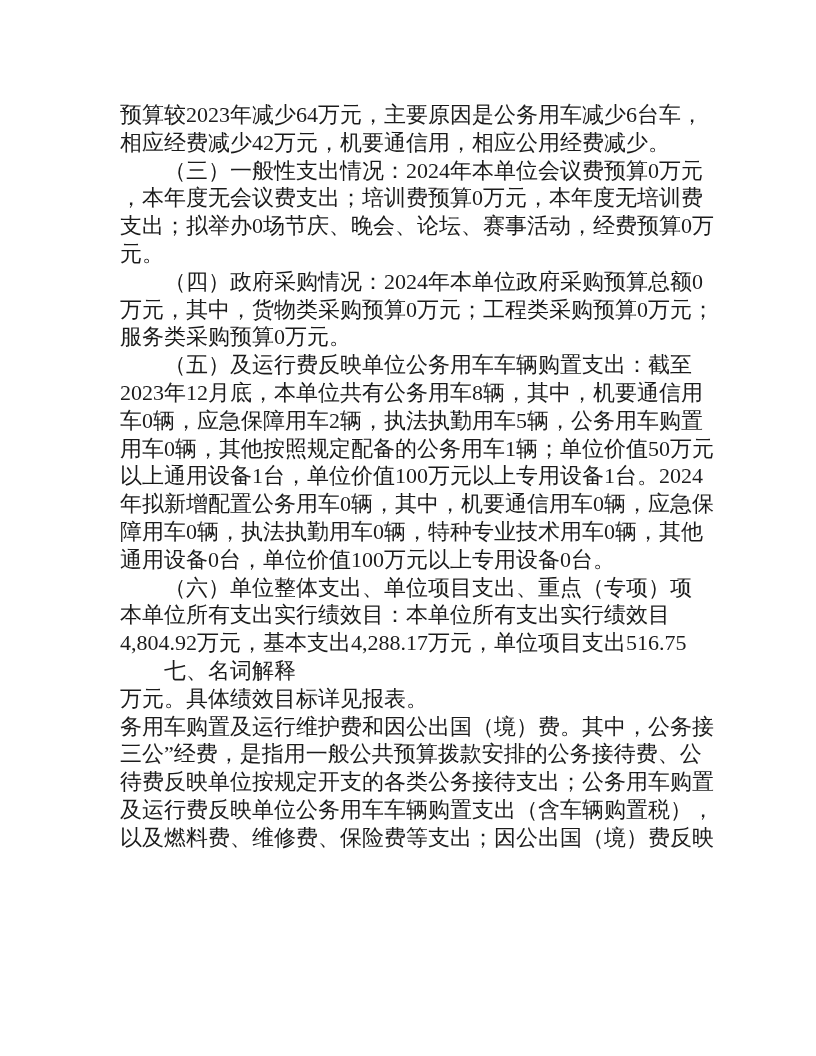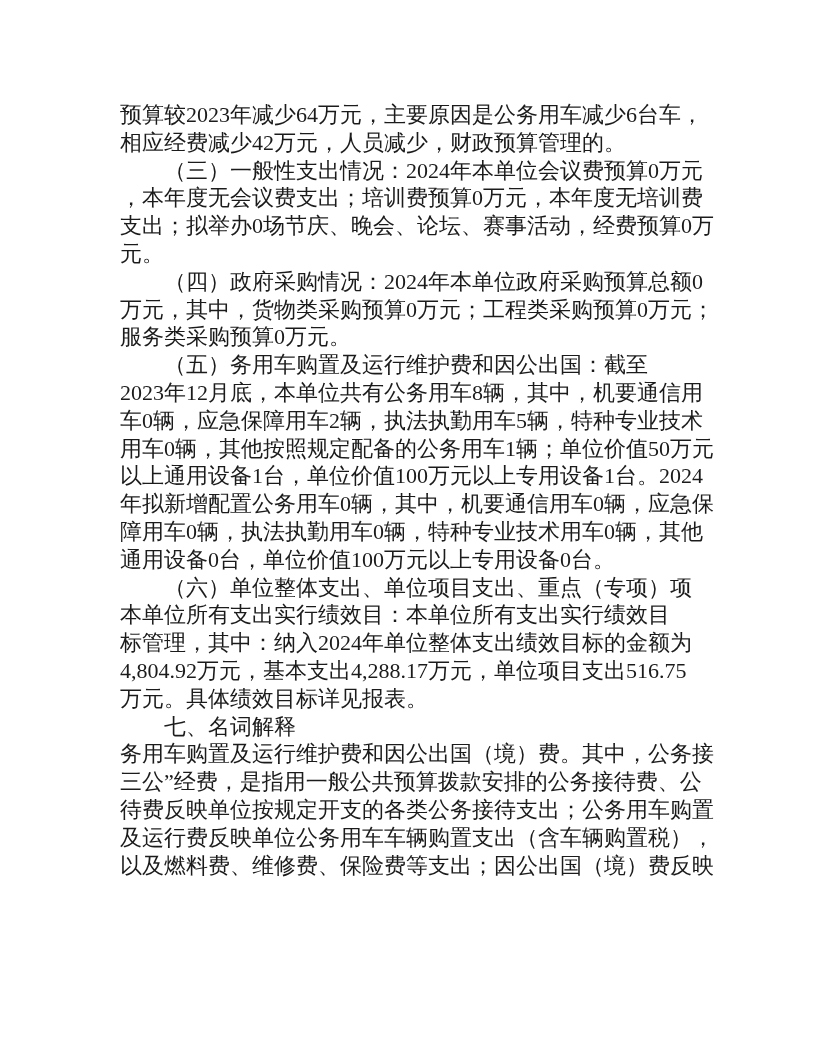--- a/index.html
+++ b/index.html
@@ -35,41 +35,40 @@
   .seg-bold {
     font-weight: 400;
   }
 </style>
 </head>
 <body>
 
 <div class="page">
   <div class="content">
       <div class="line"><span class="seg">预算较2023年减少64万元，主要原因是公务用车减少6台车，</span></div>
-      <div class="line"><span class="seg">相应经费减少42万元，人员减少，财政预算管理的。</span></div>
+      <div class="line"><span class="seg">相应经费减少42万元，机要通信用，相应公用经费减少。</span></div>
       <div class="line indent"><span class="seg-bold">（三）一般性支出情况：</span><span class="seg">2024年本单位会议费预算0万元</span></div>
       <div class="line"><span class="seg">，本年度无会议费支出；培训费预算0万元，本年度无培训费</span></div>
       <div class="line"><span class="seg">支出；拟举办0场节庆、晚会、论坛、赛事活动，经费预算0万</span></div>
       <div class="line"><span class="seg">元。</span></div>
       <div class="line indent"><span class="seg-bold">（四）政府采购情况：</span><span class="seg">2024年本单位政府采购预算总额0</span></div>
       <div class="line"><span class="seg">万元，其中，货物类采购预算0万元；工程类采购预算0万元；</span></div>
       <div class="line"><span class="seg">服务类采购预算0万元。</span></div>
-      <div class="line indent"><span class="seg-bold">（五）务用车购置及运行维护费和因公出国：</span><span class="seg">截至</span></div>
+      <div class="line indent"><span class="seg-bold">（五）及运行费反映单位公务用车车辆购置支出：</span><span class="seg">截至</span></div>
       <div class="line"><span class="seg">2023年12月底，本单位共有公务用车8辆，其中，机要通信用</span></div>
-      <div class="line"><span class="seg">车0辆，应急保障用车2辆，执法执勤用车5辆，特种专业技术</span></div>
+      <div class="line"><span class="seg">车0辆，应急保障用车2辆，执法执勤用车5辆，公务用车购置</span></div>
       <div class="line"><span class="seg">用车0辆，其他按照规定配备的公务用车1辆；单位价值50万元</span></div>
       <div class="line"><span class="seg">以上通用设备1台，单位价值100万元以上专用设备1台。2024</span></div>
       <div class="line"><span class="seg">年拟新增配置公务用车0辆，其中，机要通信用车0辆，应急保</span></div>
       <div class="line"><span class="seg">障用车0辆，执法执勤用车0辆，特种专业技术用车0辆，其他</span></div>
       <div class="line"><span class="seg">通用设备0台，单位价值100万元以上专用设备0台。</span></div>
       <div class="line indent"><span class="seg-bold">（六）单位整体支出、单位项目支出、重点（专项）项</span></div>
       <div class="line"><span class="seg-bold">本单位所有支出实行绩效目：</span><span class="seg">本单位所有支出实行绩效目</span></div>
-      <div class="line"><span class="seg">标管理，其中：纳入2024年单位整体支出绩效目标的金额为</span></div>
       <div class="line"><span class="seg">4,804.92万元，基本支出4,288.17万元，单位项目支出516.75</span></div>
+      <div class="line indent"><span class="seg-bold">七、名词解释</span></div>
       <div class="line"><span class="seg">万元。具体绩效目标详见报表。</span></div>
-      <div class="line indent"><span class="seg-bold">七、名词解释</span></div>
       <div class="line"><span class="seg">务用车购置及运行维护费和因公出国（境）费。其中，公务接</span></div>
       <div class="line"><span class="seg">三公”经费，是指用一般公共预算拨款安排的公务接待费、公</span></div>
       <div class="line"><span class="seg">待费反映单位按规定开支的各类公务接待支出；公务用车购置</span></div>
       <div class="line"><span class="seg">及运行费反映单位公务用车车辆购置支出（含车辆购置税），</span></div>
       <div class="line"><span class="seg">以及燃料费、维修费、保险费等支出；因公出国（境）费反映</span></div>
     </div>
 </div>
 
 </body></html>

